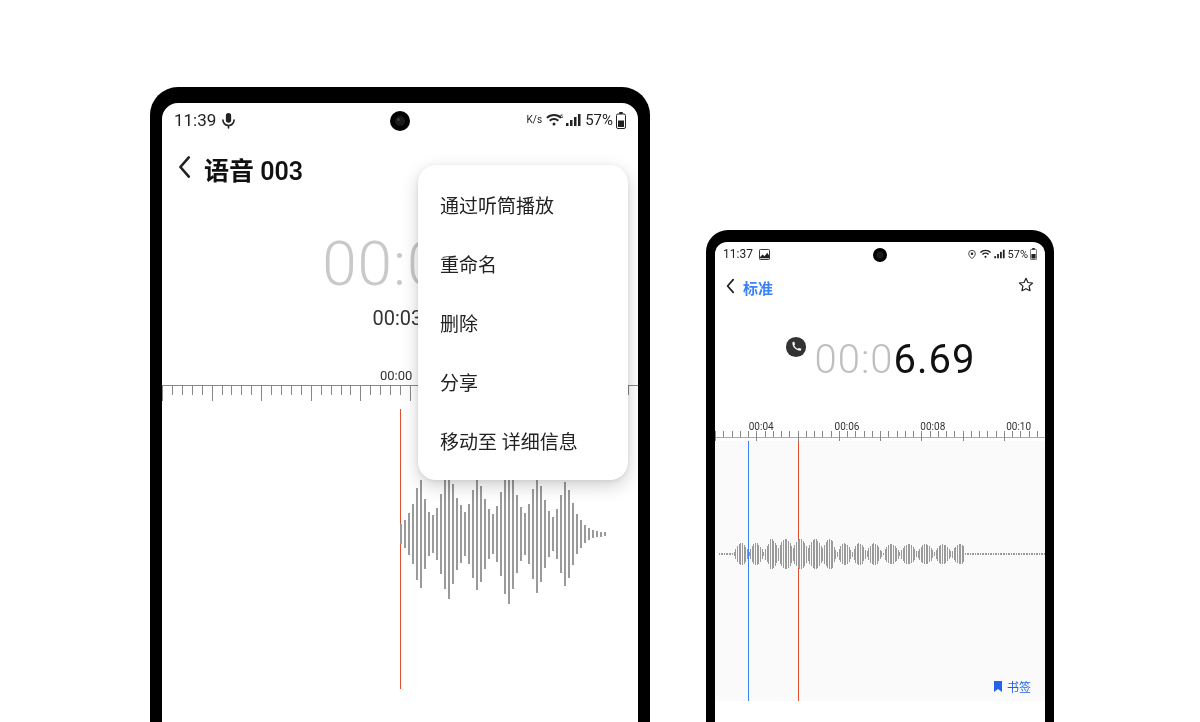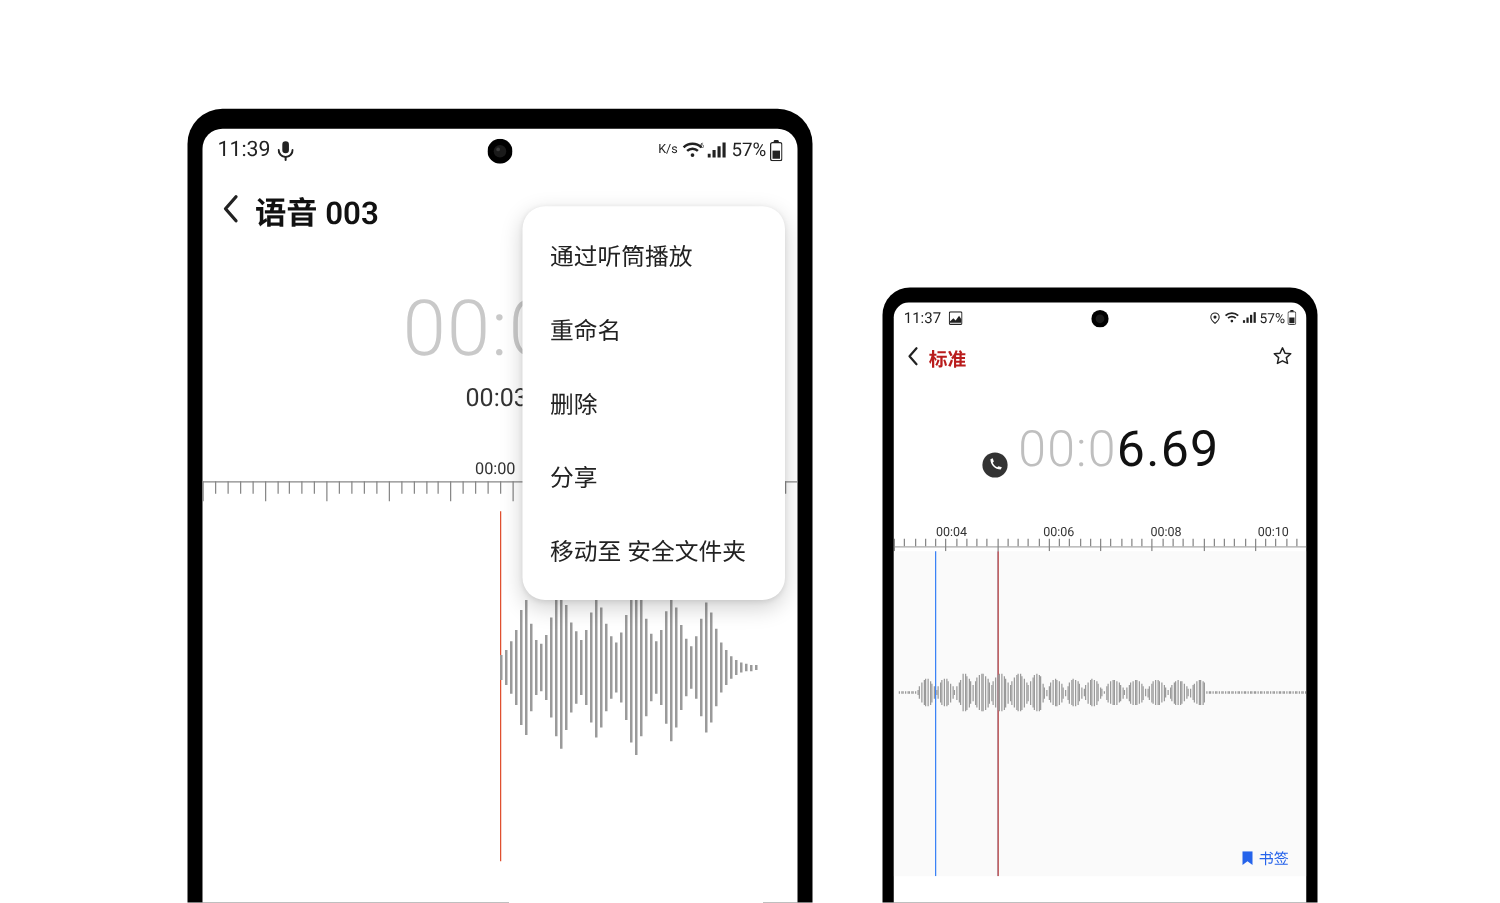--- a/index.html
+++ b/index.html
@@ -167,27 +167,27 @@
 
   
   .p2-header {
     display: flex;
     align-items: center;
     height: 42px;
     padding: 0 10px;
     gap: 8px;
   }
   .p2-header .back { font-size: 18px; color: #222; }
-  .p2-title { font-size: 15px; font-weight: 600; color: #b91c1c; }
+  .p2-title { font-size: 15px; font-weight: 600; color: #3b82f6; }
   .p2-header .spacer { flex: 1; }
   .p2-star { font-size: 18px; color: #222; }
 
   .p2-time-row {
     display: flex;
-    align-items: flex-end;
+    align-items: flex-start;
     justify-content: center;
     gap: 8px;
     margin-top: 28px;
   }
   .p2-phone-icon svg { display: block; }
   .p2-time-gray { font-size: 40px; font-weight: 300; color: #bfbfbf; letter-spacing: 1px; }
   .p2-time-black { font-size: 40px; font-weight: 400; color: #111; letter-spacing: 1px; }
 
   .p2-ruler-row {
     position: relative;
@@ -437,21 +437,21 @@
           <span style="height: 5px;"></span>
           <span style="height: 4px;"></span>
         </div>
     </div>
 
     <div class="popup">
       <div class="item">通过听筒播放</div>
       <div class="item">重命名</div>
       <div class="item">删除</div>
       <div class="item">分享</div>
-      <div class="item">移动至 安全文件夹</div>
+      <div class="item">移动至 详细信息</div>
     </div>
 
   </div>
 </div>
 
 <div id="phone2" class="phone">
   <div class="screen">
 
     <div class="camera-hole">
       <svg viewBox="0 0 20 20">

